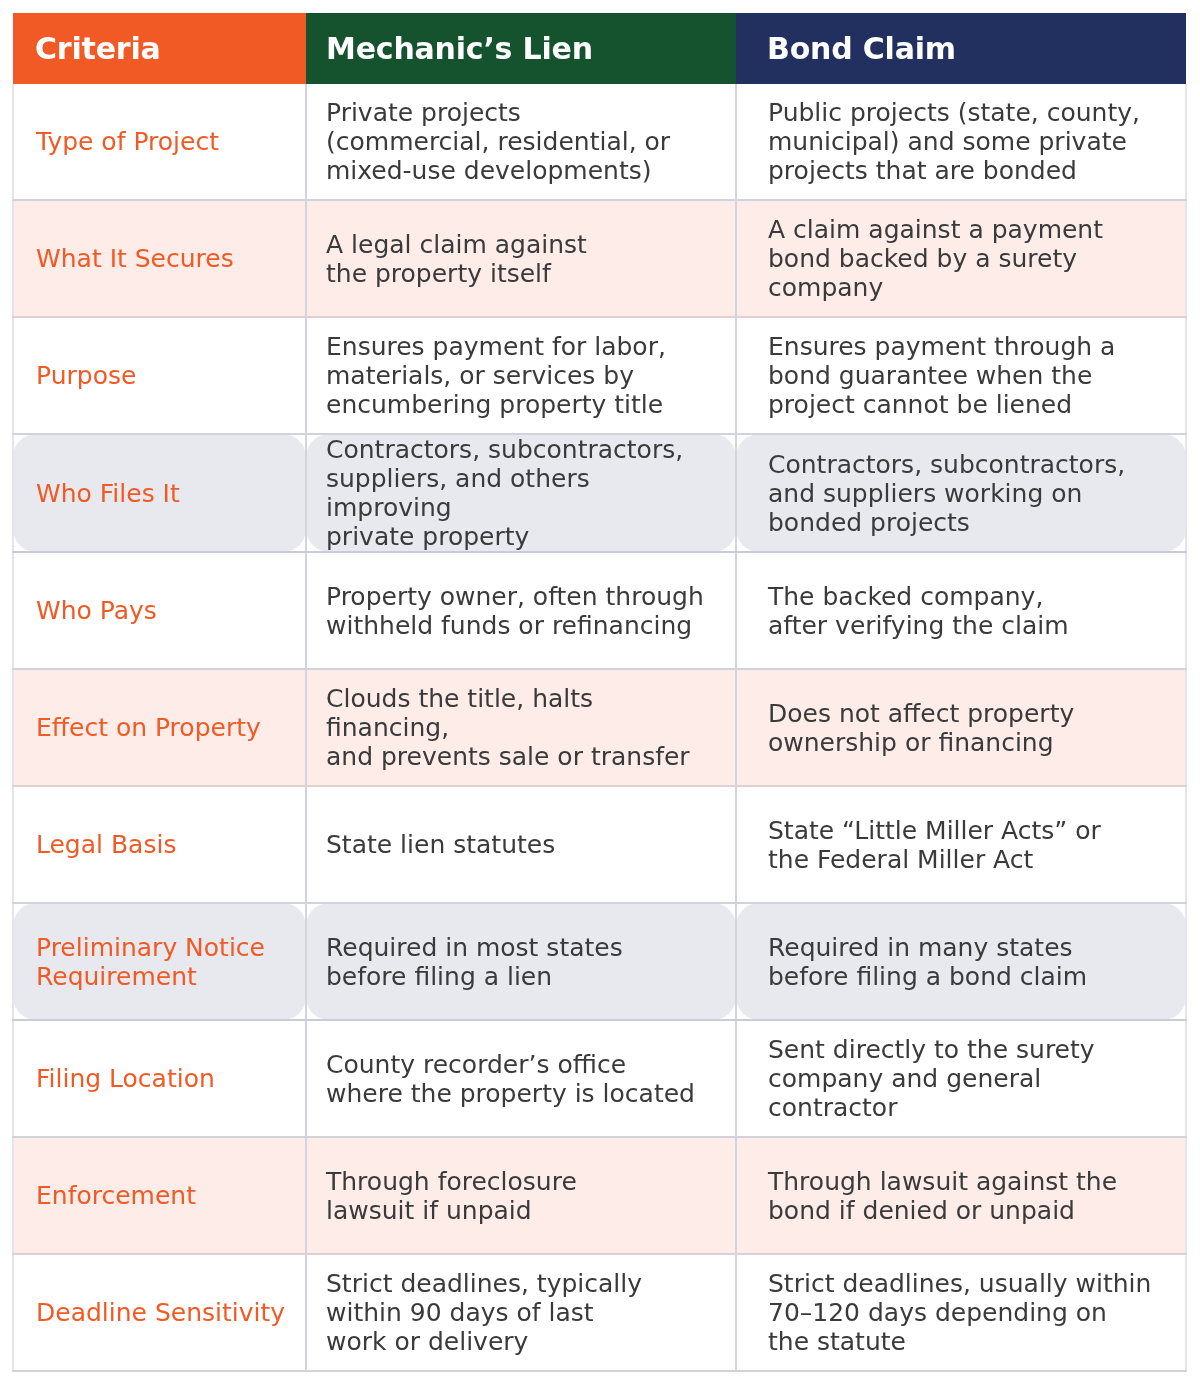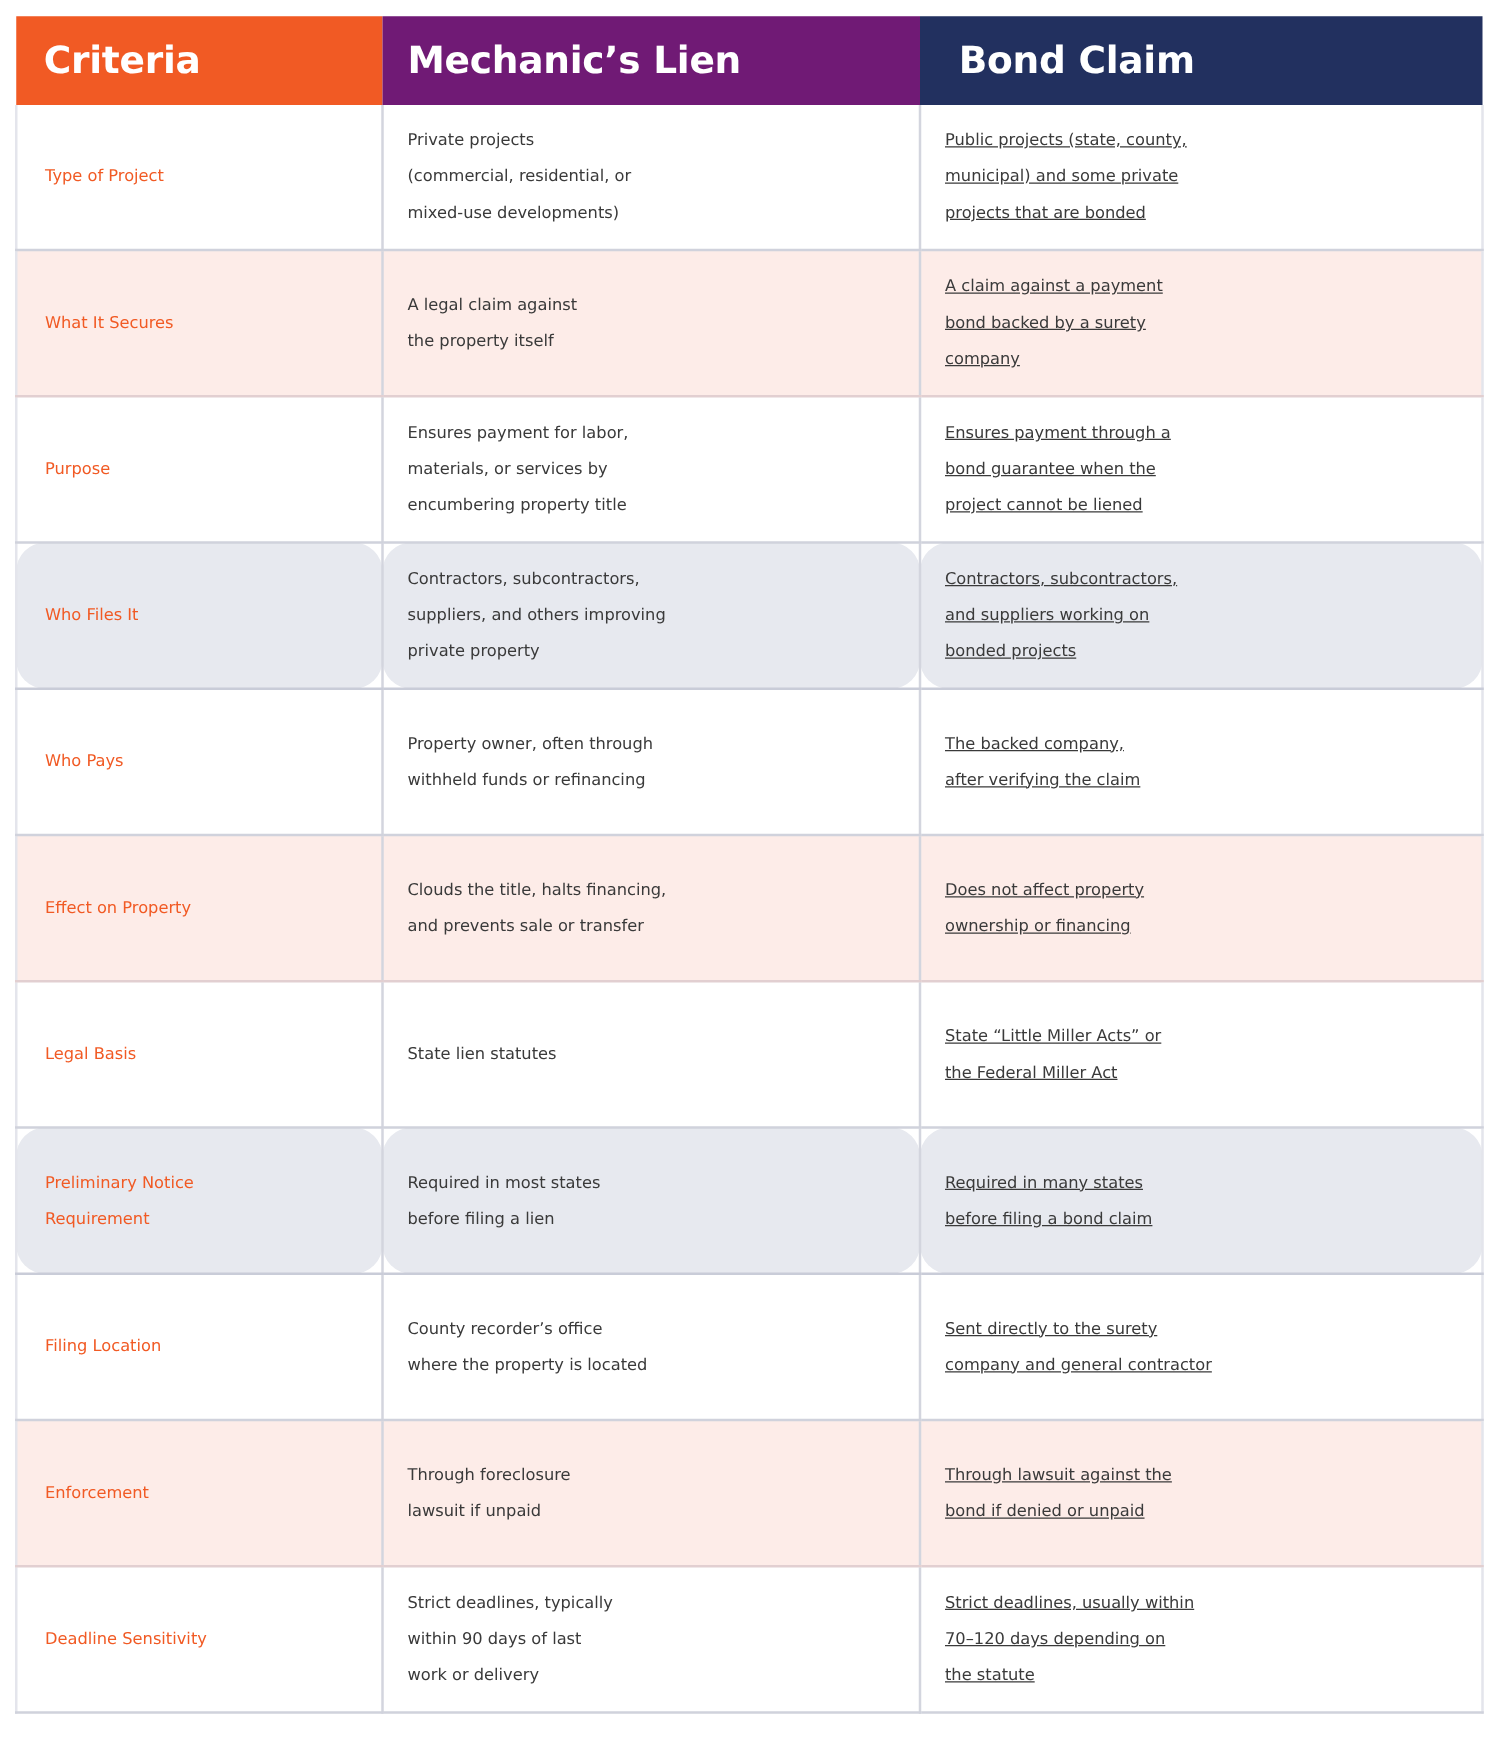--- a/index.html
+++ b/index.html
@@ -7,33 +7,33 @@
   .table {
     position: absolute; left: 12px; top: 13px; width: 1175px;
     border-collapse: collapse; table-layout: fixed;
   }
   .table th {
     height: 71px; text-align: left; color: #ffffff;
     font-size: 30px; font-weight: bold; padding: 0 0 0 0;
     letter-spacing: -0.2px;
   }
   .th-criteria { background: #f15a24; padding-left: 22px !important; width: 271px; }
-  .th-lien { background: #701a75; padding-left: 20px !important; width: 410px; margin-left: 24px; }
+  .th-lien { background: #14532d; padding-left: 20px !important; width: 410px; margin-left: 24px; }
   .th-bond { background: #22305f; padding-left: 31px !important; }
   .table td {
     height: 115px; vertical-align: middle;
-    font-size: 13px; line-height: 29px; color: #3a3a3a;
+    font-size: 25px; line-height: 29px; color: #3a3a3a;
     border-right: 2px solid #d3d5de; border-bottom: 2px solid #d0d2dc;
     padding: 0;
   }
   .table td:last-child { border-right: 2px solid #e4e5ec; }
   .table td:first-child { border-left: 2px solid #e4e5ec; }
   .table td.crit { color: #f15a24; padding-left: 22px; padding-right: 8px; }
   .table td.lien { padding-left: 19px; padding-right: 12px; }
-  .table td.bond { padding-left: 19px; padding-right: 12px; text-decoration: underline; }
+  .table td.bond { padding-left: 31px; padding-right: 12px; }
   tr.bg-white td { background: #ffffff; }
   tr.bg-pink td { background: #fdece8; border-bottom-color: #e2cfd1; }
   tr.bg-gray td { background: #e7e9ef; border-bottom-color: #c9ccd8; border-radius: 23px; }
   .cell-text { white-space: pre-line; display: block; }
 </style>
 </head>
 <body>
 
 <table class="table">
   <thead>

